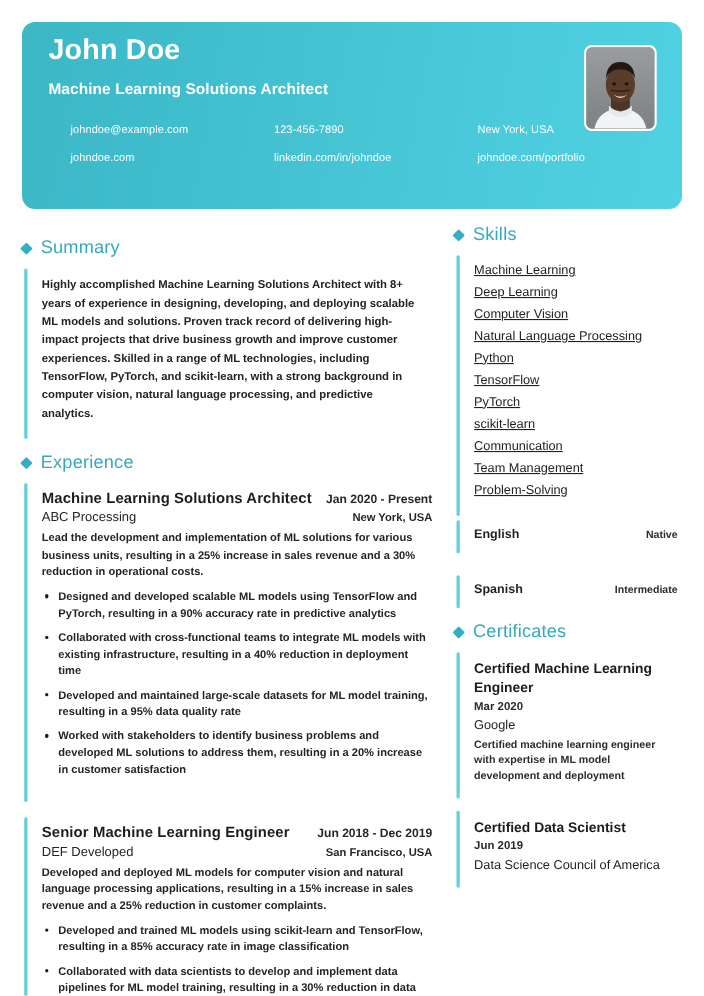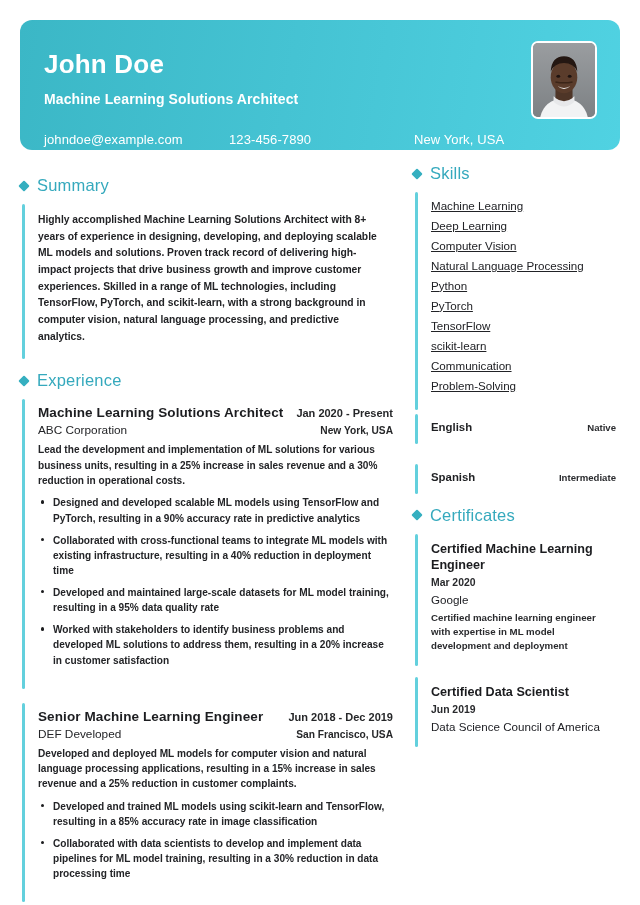--- a/index.html
+++ b/index.html
@@ -18,22 +18,22 @@
     height:905px;
     background:#ffffff;
     padding:20px;
   }
 
   
   .header {
     position:relative;
     border-radius:12px;
     background:linear-gradient(100deg,#3BB7C6 0%,#45C3D3 45%,#50D2E2 100%);
-    padding:30px 24px 20px 24px;
-    height:130px;
+    padding:11px 24px 20px 24px;
+    height:170px;
     overflow:hidden;
   }
   .name {
     color:#ffffff;
     font-size:26px;
     font-weight:bold;
     letter-spacing:0.2px;
     line-height:1.1;
   }
   .title {
@@ -44,23 +44,24 @@
     letter-spacing:0.1px;
   }
   .contact-grid {
     margin-top:25px;
     display:grid;
     grid-template-columns:185px 185px auto;
     row-gap:14px;
   }
   .contact-item {
     color:#ffffff;
-    font-size:13px;
+    font-size:10px;
     letter-spacing:0.1px;
     white-space:nowrap;
+    margin-left:20px;
   }
   .photo {
     position:absolute;
     right:23px;
     top:21px;
     width:66px;
     height:78px;
     border-radius:7px;
     border:2.5px solid #ffffff;
     overflow:hidden;
@@ -296,21 +297,21 @@
           <span class="sec-title">Experience</span>
         </div>
 
         <div class="barblock">
           <div class="exp-entry">
             <div class="exp-row">
               <span class="exp-role">Machine Learning Solutions Architect</span>
               <span class="exp-dates">Jan 2020 - Present</span>
             </div>
             <div class="exp-row">
-              <span class="exp-company">ABC Corporation</span>
+              <span class="exp-company">ABC Processing</span>
               <span class="exp-loc">New York, USA</span>
             </div>
             <div class="exp-desc">Lead the development and implementation of ML solutions for various business units, resulting in a 25% increase in sales revenue and a 30% reduction in operational costs.</div>
             <ul class="bullets">
               <li>Designed and developed scalable ML models using TensorFlow and PyTorch, resulting in a 90% accuracy rate in predictive analytics</li>
               <li>Collaborated with cross-functional teams to integrate ML models with existing infrastructure, resulting in a 40% reduction in deployment time</li>
               <li>Developed and maintained large-scale datasets for ML model training, resulting in a 95% data quality rate</li>
               <li>Worked with stakeholders to identify business problems and developed ML solutions to address them, resulting in a 20% increase in customer satisfaction</li>
             </ul>
           </div>
@@ -345,24 +346,25 @@
           <span class="diamond"></span>
           <span class="sec-title">Skills</span>
         </div>
         <div class="barblock">
           <div class="skill-list">
             <div class="skill-item">Machine Learning</div>
             <div class="skill-item">Deep Learning</div>
             <div class="skill-item">Computer Vision</div>
             <div class="skill-item">Natural Language Processing</div>
             <div class="skill-item">Python</div>
+            <div class="skill-item">TensorFlow</div>
             <div class="skill-item">PyTorch</div>
-            <div class="skill-item">TensorFlow</div>
             <div class="skill-item">scikit-learn</div>
             <div class="skill-item">Communication</div>
+            <div class="skill-item">Team Management</div>
             <div class="skill-item">Problem-Solving</div>
           </div>
         </div>
       </div>
 
       <div class="section">
         <div class="barblock">
           <div class="lang-entry">
             <span class="lang-name">English</span>
             <span class="lang-level">Native</span>

